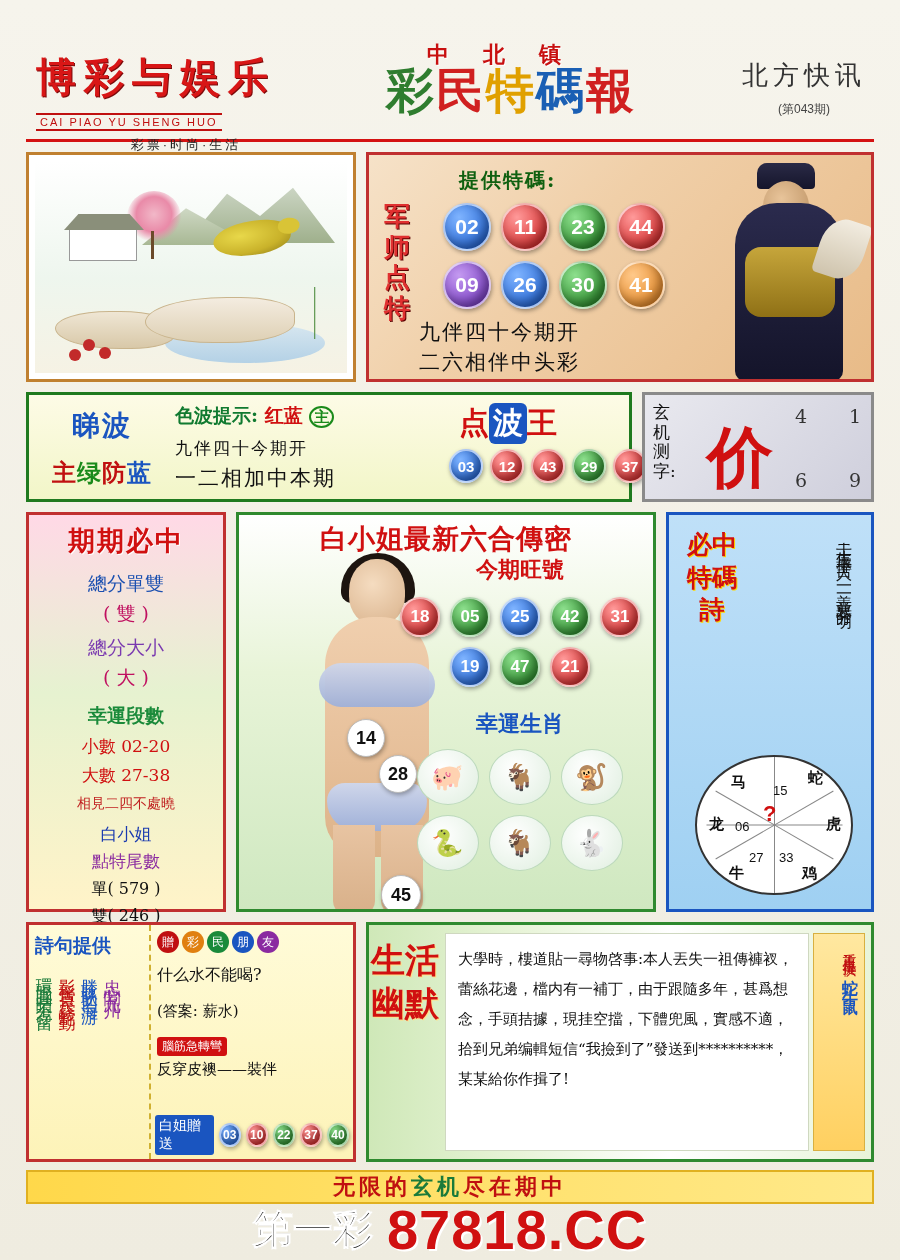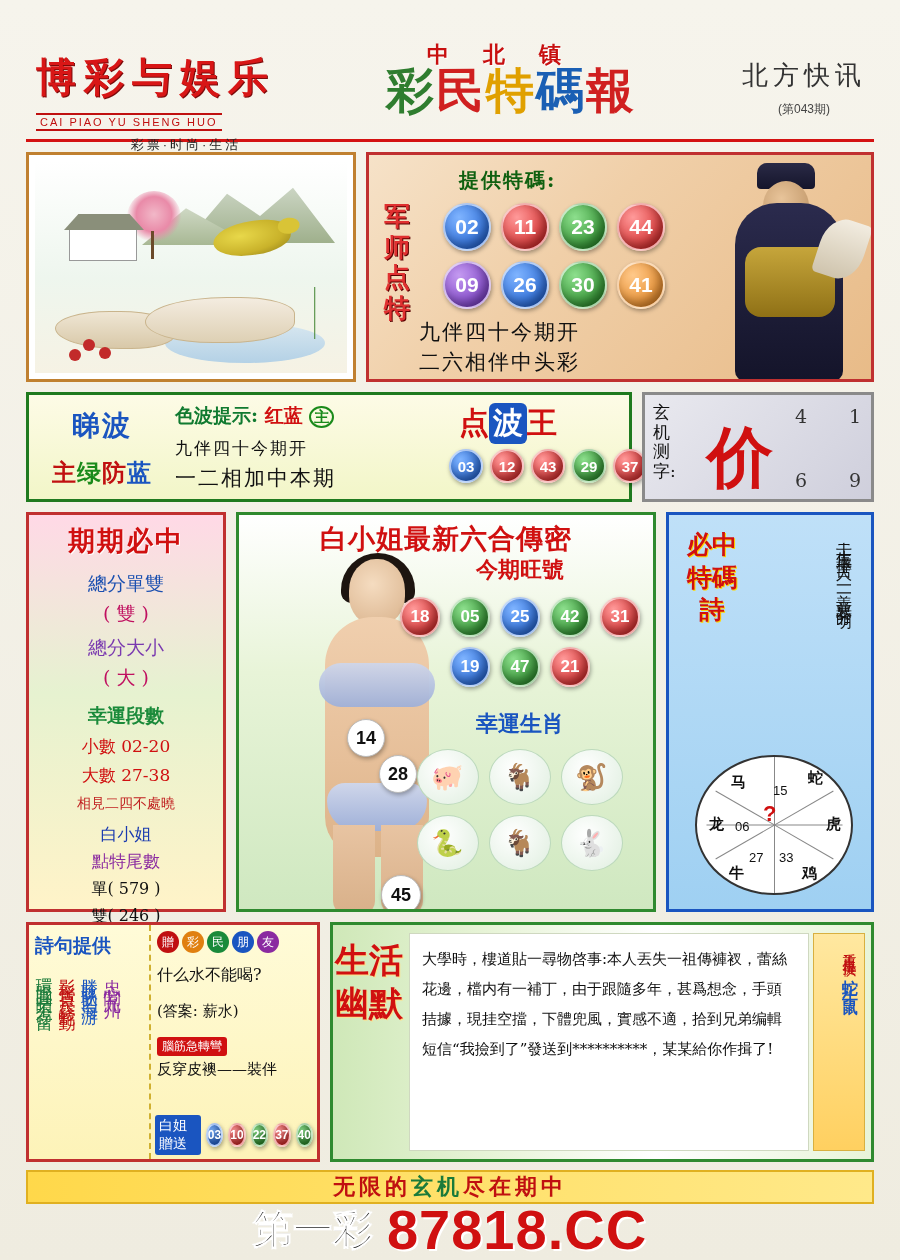--- a/index.html
+++ b/index.html
@@ -270,21 +270,21 @@
   .wheel .spoke.s2 { transform: rotate(60deg); }
   .wheel .spoke.s3 { transform: rotate(120deg); }
   .wheel .spoke.s4 { transform: rotate(90deg); }
   .wlab { position:absolute; font-family:"DejaVu Serif", serif; font-size: 15px; color:#111; font-weight:bold;}
   .wnum { position:absolute; font-family:"Liberation Sans", sans-serif; font-size: 13px; color:#111; }
   .wq { position:absolute; left: 66px; top: 44px; font-size: 22px; color:#d01010; font-weight:bold; }
 
   
   .row4 { display:flex; gap: 10px; margin-top: 10px; height: 240px; }
   .shiju {
-    width: 294px; border: 3px solid #c03030;
+    width: 330px; border: 3px solid #c03030;
     background: linear-gradient(180deg,#fffbd8 0%, #fdf3b8 100%);
     position:relative; display:flex;
   }
   .sj-left { width: 120px; padding: 8px 6px; }
   .sj-t { font-family:"DejaVu Serif", serif; font-size: 19px; font-weight:bold; color:#1a55c0; }
   .sj-cols { display:flex; gap: 4px; margin-top: 6px; }
   .sj-col { writing-mode: vertical-rl; font-family:"DejaVu Serif", serif; font-size: 17px;
     letter-spacing: 6px; line-height: 1.1; }
   .sj-col.c1 { color:#1a7a3a; } .sj-col.c2 { color:#c01010; }
   .sj-col.c3 { color:#1a55c0; } .sj-col.c4 { color:#8a2aa0; }

